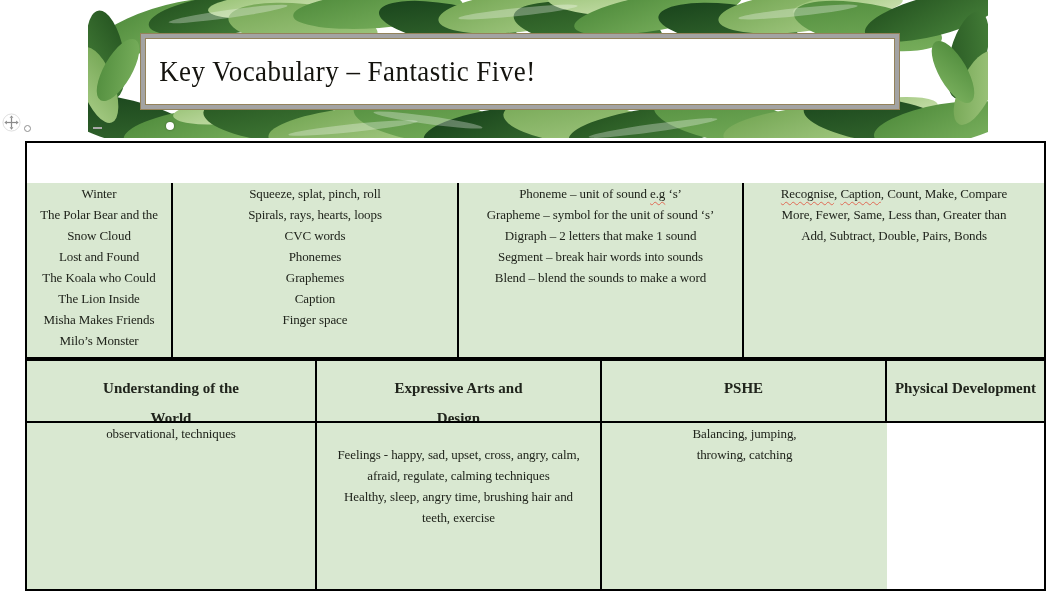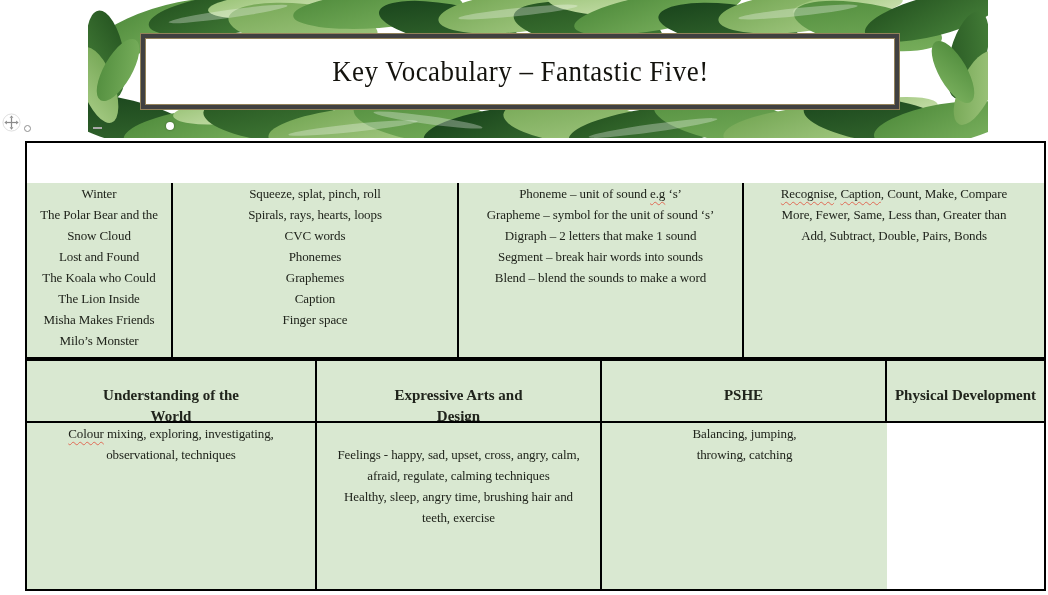--- a/index.html
+++ b/index.html
@@ -7,23 +7,23 @@
   .screen {
     position:relative; width:1048px; height:595px; background:#ffffff;
     overflow:hidden; font-family:"Liberation Serif", serif; color:#20241c;
   }
 
   
   .banner { position:absolute; left:88px; top:0; width:900px; height:138px; }
   .banner svg.leaves { position:absolute; left:0; top:0; width:100%; height:100%; }
   .title-box {
     position:absolute; left:53px; top:34px; width:758px; height:75px;
-    background:#ffffff; border:4px solid #404040;
+    background:#ffffff; border:4px solid #a3a3a3;
     box-shadow: inset 0 0 0 1px #93825a, 0 0 0 1px #93825a;
-    display:flex; align-items:center; justify-content:center;
+    display:flex; align-items:center; justify-content:flex-start;
   }
   .title-text {
     font-size:29px; font-weight:500; letter-spacing:.5px; color:#14130e;
     transform:scaleX(.93); white-space:nowrap;
   }
 
   
   .move-handle { position:absolute; left:2px; top:113px; width:19px; height:19px; }
   .small-circle {
     position:absolute; left:24px; top:125px; width:7px; height:7px;
@@ -37,21 +37,21 @@
 
   
   .vtable { position:absolute; left:25px; top:141px; width:1021px; height:450px; }
   .sec { display:grid; width:100%; border:2px solid #000; }
   .sec1 { height:218px; grid-template-columns:146px 286px 285px 1fr; grid-template-rows:40px 1fr; }
   .sec2 { height:232px; grid-template-columns:290px 285px 285px 1fr; grid-template-rows:62px 1fr; }
   .cell { background:#d9e8d1; border-right:2px solid #000; overflow:hidden; }
   .cell.lastcol { border-right:none; }
   .cell.head { border-bottom:2px solid #000; text-align:center; font-weight:bold; font-size:15px; }
   .sec1 .cell.head { display:flex; align-items:center; justify-content:center;margin-top:48px; }
-  .sec2 .cell.head { padding-top:24px; line-height:21px; }
+  .sec2 .cell.head { padding-top:12px; line-height:30px; }
   .sec2 .cell.head span { display:inline-block; max-width:150px; }
   .cell.body { text-align:center; }
   .tline { line-height:21px; font-size:13px; letter-spacing:-.1px; white-space:pre; }
   .sp {
     text-decoration-line:underline; text-decoration-style:wavy;
     text-decoration-color:#e06a55; text-decoration-thickness:1px; text-underline-offset:3px;
   }
 </style>
 </head>
 <body>
@@ -208,21 +208,20 @@
       <div class="cell head">
         <span>Expressive Arts and Design</span>
       </div>
       <div class="cell head">
         <span>PSHE</span>
       </div>
       <div class="cell head lastcol">
         <span>Physical Development</span>
       </div>
       <div class="cell body">
-          <div class="tline"><span class="sp">Colour</span><span> mixing, exploring, investigating,</span></div>
           <div class="tline">observational, techniques</div>
         </div>
       <div class="cell body">
           <div class="tline">&nbsp;</div>
           <div class="tline">Feelings - happy, sad, upset, cross, angry, calm,</div>
           <div class="tline">afraid, regulate, calming techniques</div>
           <div class="tline">Healthy, sleep, angry time, brushing hair and</div>
           <div class="tline">teeth, exercise</div>
         </div>
       <div class="cell body lastcol">

